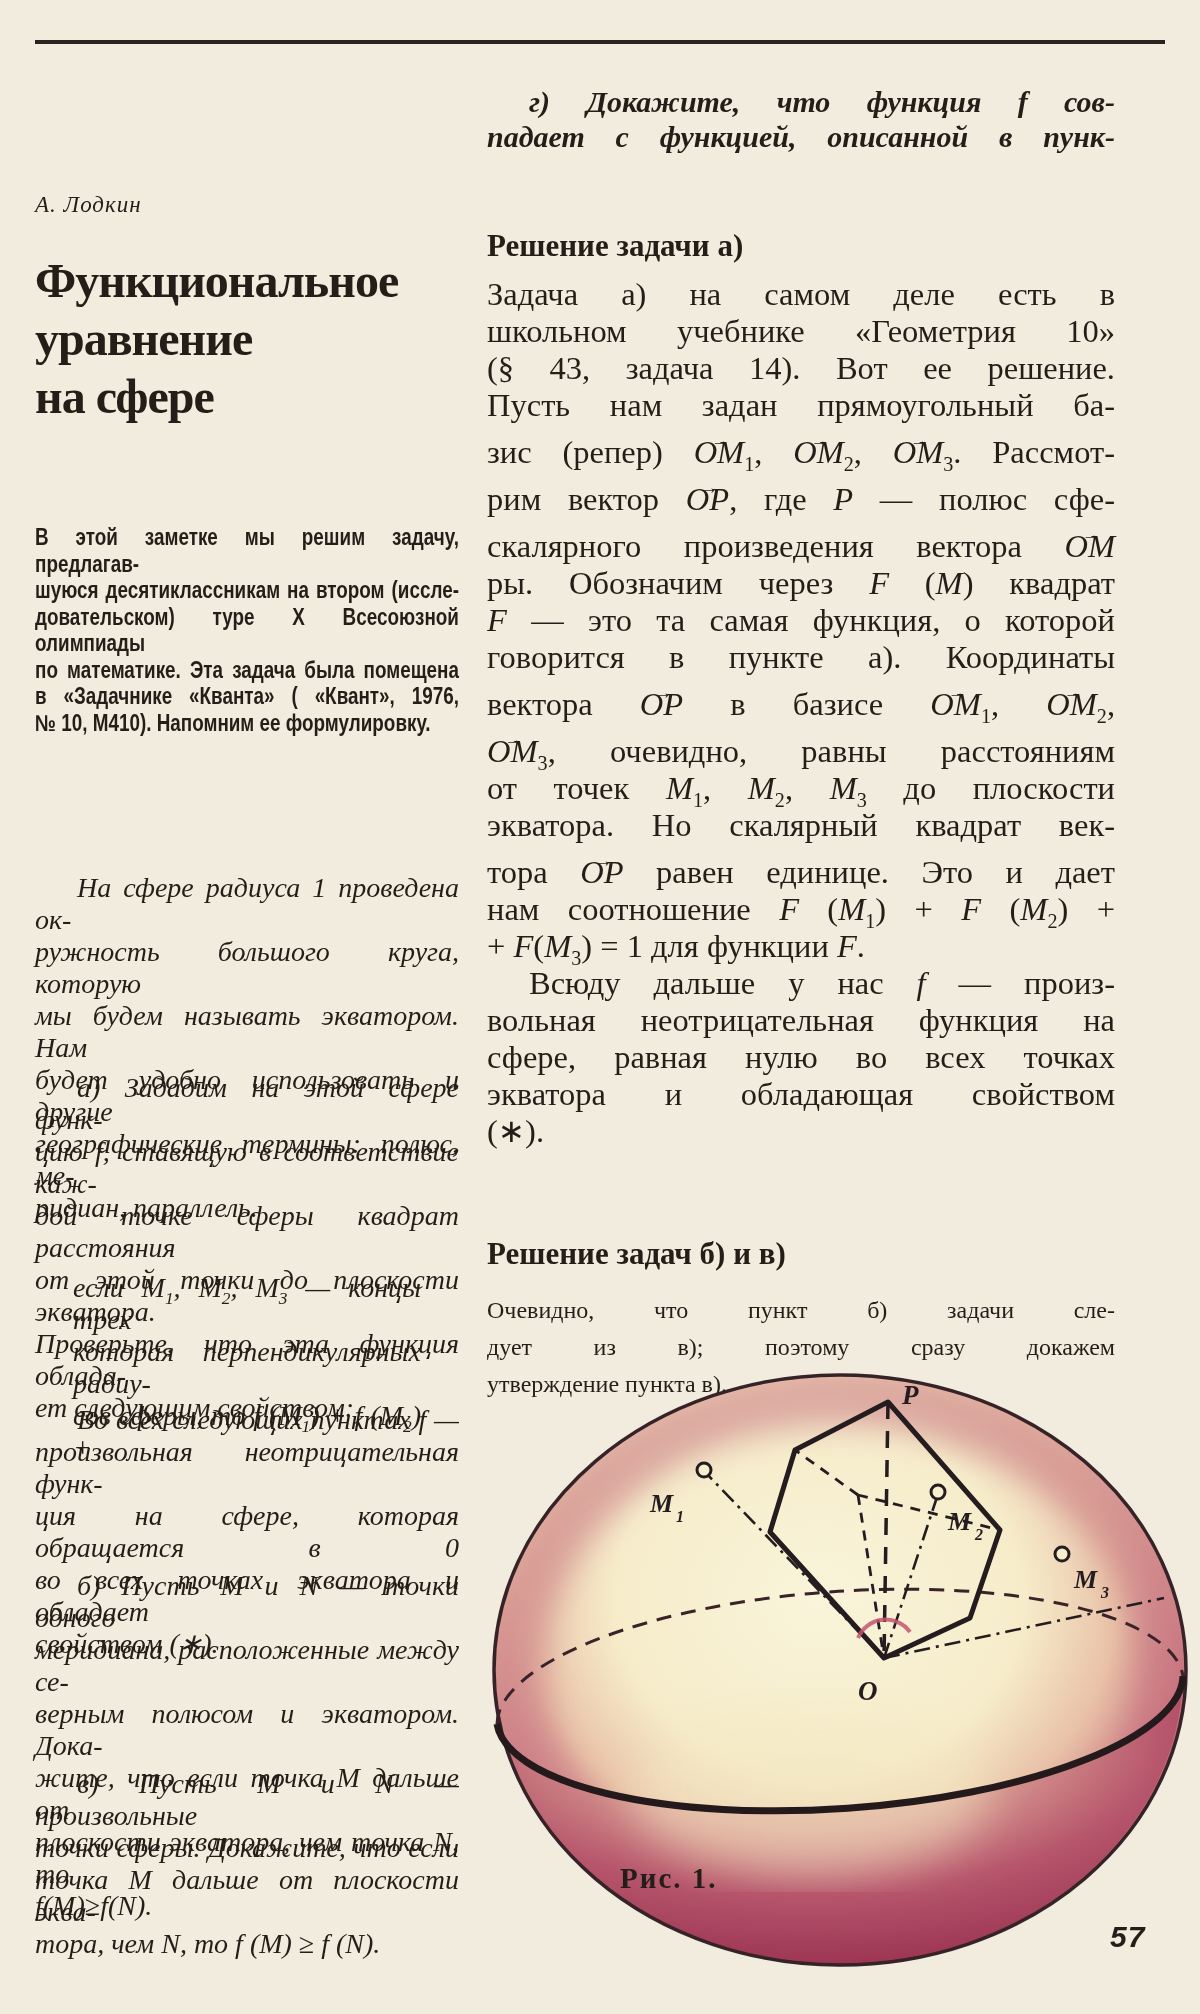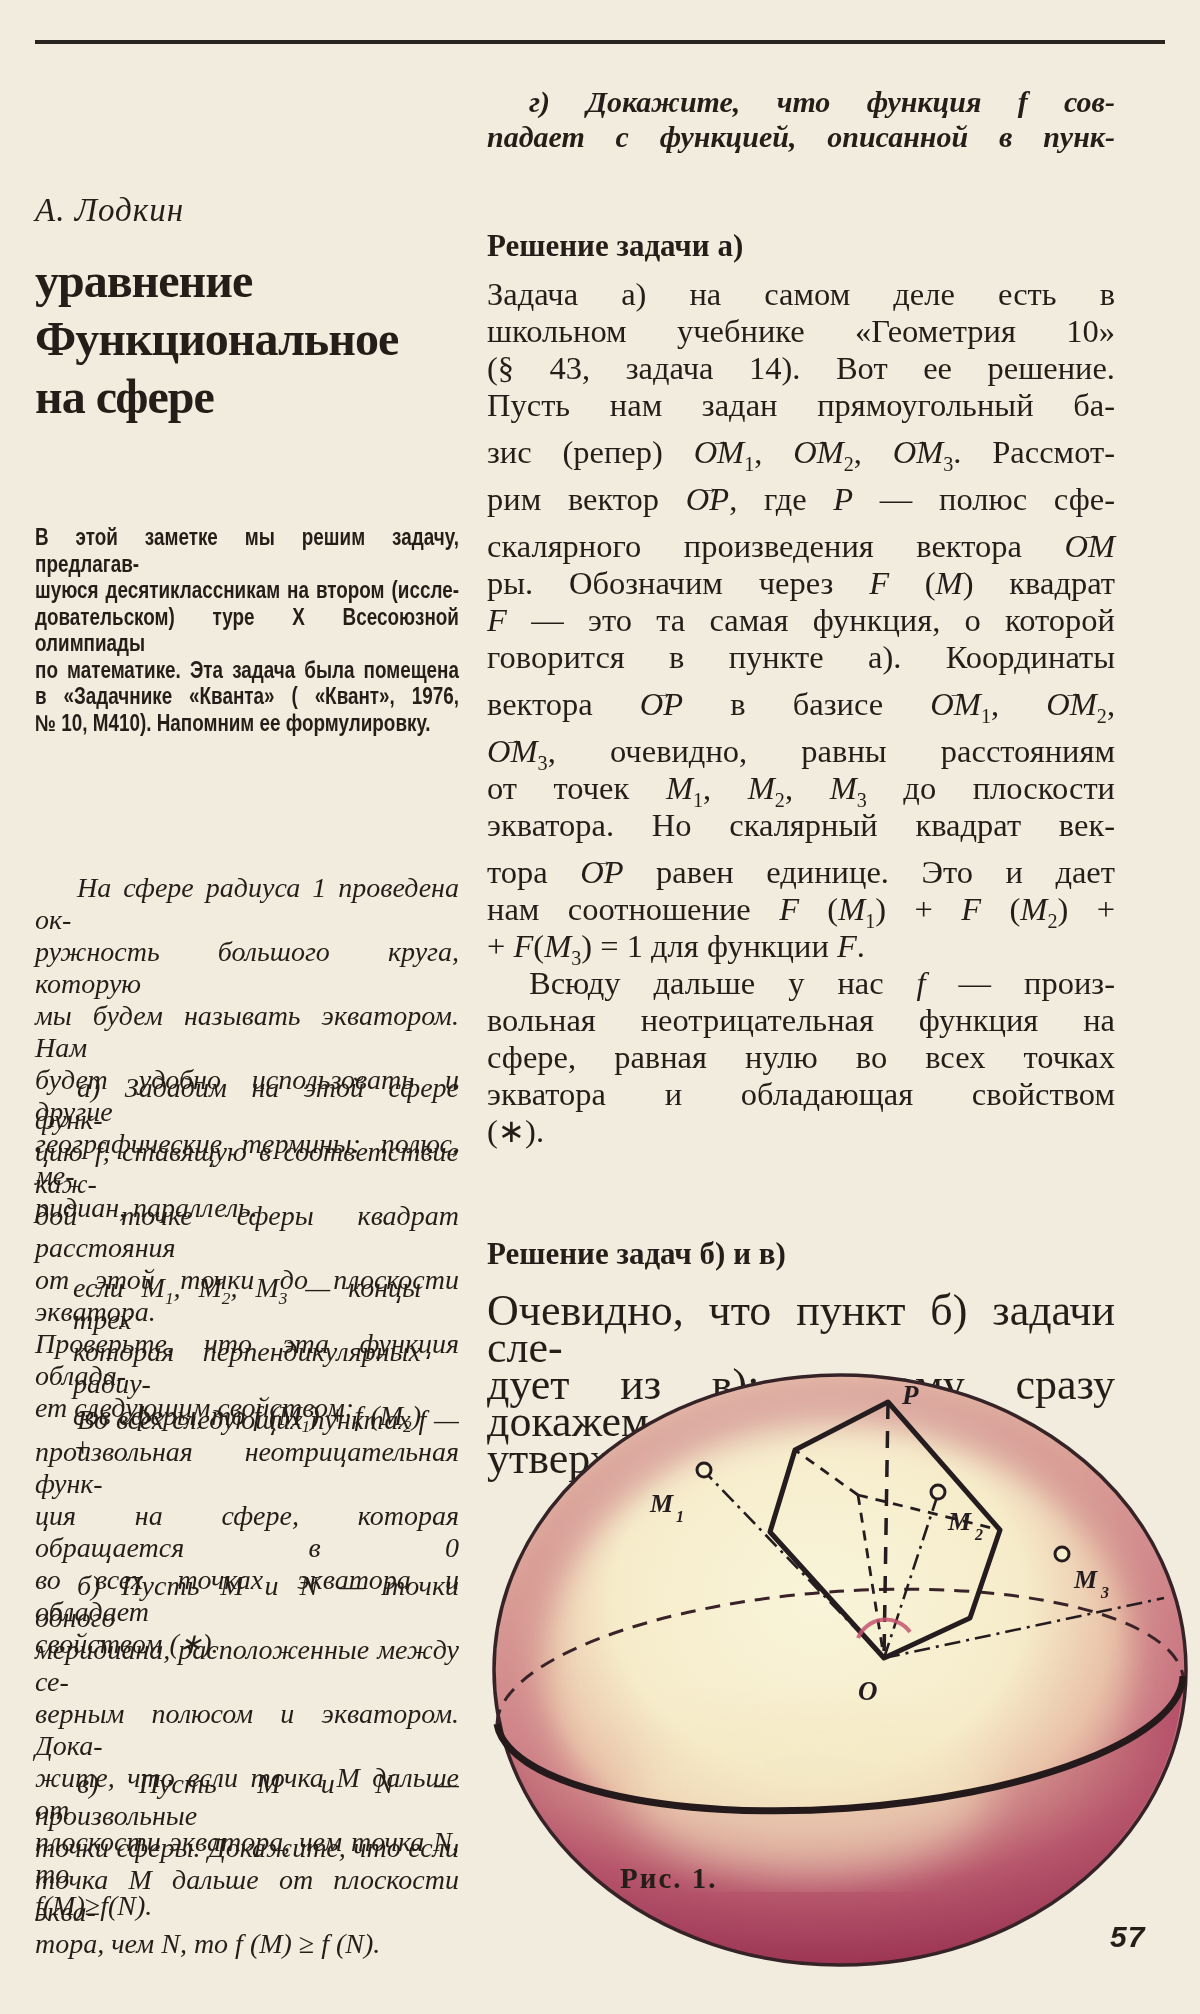--- a/index.html
+++ b/index.html
@@ -17,58 +17,58 @@
   .tl.tall{padding-top:10px}
   sub{font-size:0.62em;line-height:0}
   sup{font-size:0.62em;line-height:0}
   v{font-style:italic;position:relative;display:inline-block}
   v::after{
     content:"→";position:absolute;top:-0.62em;left:52%;transform:translateX(-50%);
     font-size:0.58em;font-style:normal;letter-spacing:-1px;color:#241e18;
   }
   
   .leftcol{position:absolute;left:35px;top:0;width:424px}
-  .author{position:absolute;left:0;top:192px;font-style:italic;font-size:33px;letter-spacing:1px}
+  .author{position:absolute;left:0;top:192px;font-style:italic;font-size:23px;letter-spacing:1px}
   .title{position:absolute;left:0;top:252px;font-weight:bold;font-size:48px;line-height:58px;letter-spacing:-1px}
   .intro{
     position:absolute;left:0;top:524px;width:517px;
     font-family:"Liberation Sans",sans-serif;font-weight:bold;font-size:23px;line-height:26.5px;
     transform:scaleX(0.82);transform-origin:0 0;
   }
   .ipar{position:absolute;left:0;width:424px;font-style:italic;font-size:28px;line-height:32px}
   .lp1{top:872px}
   .lpa{top:1072px}
   .lblk{top:1272px;padding-left:38px;width:386px;box-sizing:border-box;padding-right:0}
   .lpv{top:1404px}
   .lpb{top:1570px}
   .lpc{top:1768px}
   
   .rightcol{position:absolute;left:487px;top:0;width:628px}
   .rg{position:absolute;left:0;top:84px;width:628px;font-style:italic;font-weight:bold;font-size:30px;line-height:35px}
   .rh{position:absolute;left:0;font-weight:bold;font-size:31px}
   .rh1{top:228px}
   .rh2{top:1236px}
   .rbody{position:absolute;left:0;top:276px;width:628px;font-size:32.5px;line-height:37px}
-  .rp2{position:absolute;left:0;top:1292px;width:628px;font-size:44px;line-height:37px}
+  .rp2{position:absolute;left:0;top:1292px;width:628px;font-size:24px;line-height:37px}
   
   .fig{position:absolute;left:480px;top:1370px;width:720px;height:610px}
   .caption{position:absolute;left:620px;top:1862px;font-weight:bold;font-size:29px;letter-spacing:2px}
   .pageno{position:absolute;left:1110px;top:1920px;font-family:"Liberation Sans",sans-serif;font-weight:bold;font-style:italic;font-size:30px;letter-spacing:1px}
   .figtext{font-family:"Liberation Serif",serif;font-weight:bold;font-style:italic}
 </style>
 </head>
 <body>
 
 <div class="rule"></div>
 
 <div class="leftcol">
   <div class="author">А. Лодкин</div>
   <div class="title">
+    <div>Функциональное</div>
     <div>уравнение</div>
-    <div>Функциональное</div>
     <div>на  сфере</div>
   </div>
   <div class="intro">
       <div class="tl">В этой заметке мы решим задачу, предлагав-</div>
       <div class="tl">шуюся десятиклассникам на втором (иссле-</div>
       <div class="tl">довательском) туре X Всесоюзной олимпиады</div>
       <div class="tl">по математике. Эта задача была помещена</div>
       <div class="tl">в «Задачнике «Кванта» ( «Квант», 1976,</div>
       <div class="tl last">№ 10, М410). Напомним ее формулировку.</div>
     </div>

